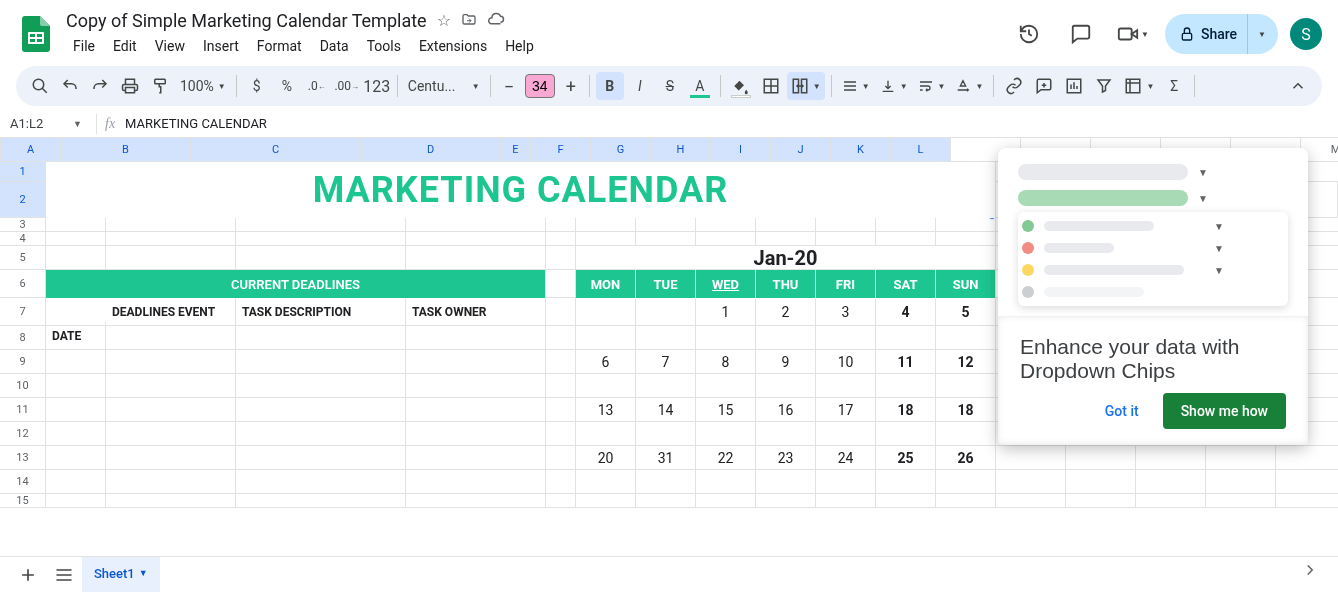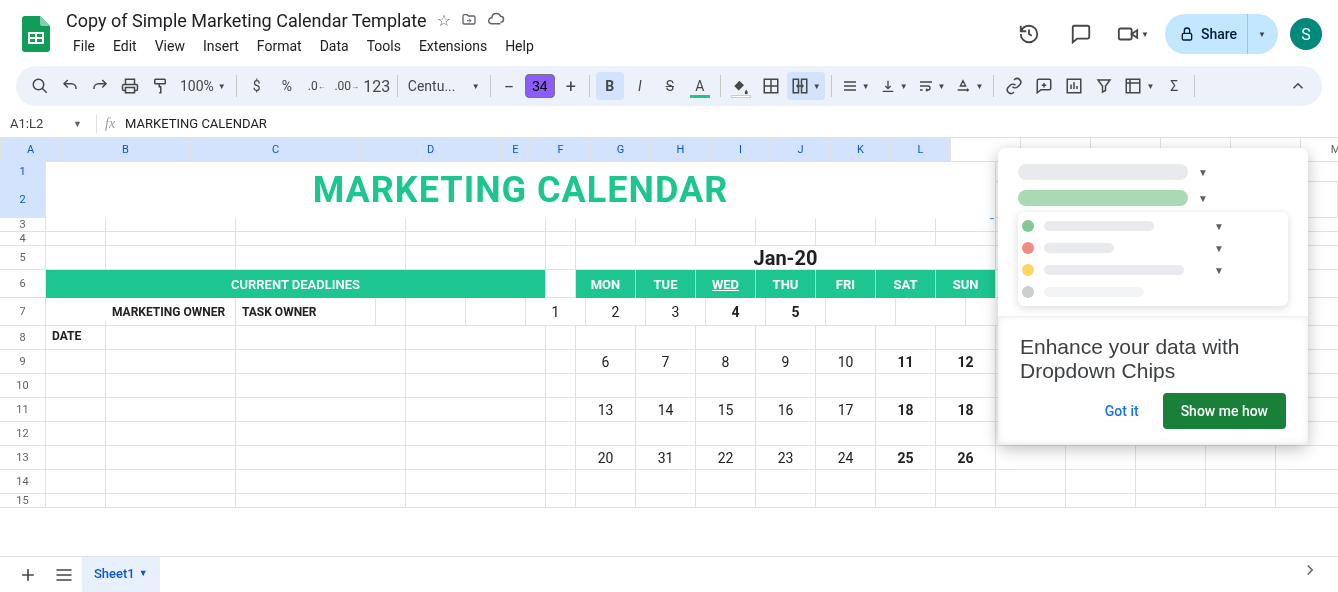--- a/index.html
+++ b/index.html
@@ -27,21 +27,21 @@
 .toolbar-wrap { padding: 6px 16px 4px 16px; }
 .toolbar { background: #edf2fa; border-radius: 24px; height: 40px; display: flex; align-items: center; padding: 0 10px; gap: 2px; }
 .tb-btn { min-width: 28px; height: 28px; display: flex; align-items: center; justify-content: center; color: #444746; border-radius: 4px; cursor: pointer; font-size: 14px; position: relative; }
 .tb-btn.active { background: #d3e3fd; }
 .tb-sep { width: 1px; height: 22px; background: #c7c7c7; margin: 0 4px; }
 .tb-drop { display: flex; align-items: center; gap: 2px; padding: 0 4px; }
 .zoom-txt { font-size: 14px; }
 .font-name { font-size: 14px; width: 60px; overflow: hidden; text-overflow: ellipsis; white-space: nowrap; }
 .font-size-box { display: flex; align-items: center; gap: 4px; }
 .fs-btn { width: 24px; height: 24px; display:flex; align-items:center; justify-content:center; cursor:pointer; color:#444746; font-size: 18px; }
-.fs-input { width: 30px; height: 24px; border: 1px solid #747775; border-radius: 4px; text-align: center; font-size: 14px; background: #8b5cf6; }
+.fs-input { width: 30px; height: 24px; border: 1px solid #747775; border-radius: 4px; text-align: center; font-size: 14px; background: #f9a8d4; }
 .color-bar { position: absolute; bottom: 2px; left: 4px; right: 4px; height: 3px; }
 .chevron-sm { font-size: 8px; color: #444746; margin-left: 2px; }
 .toolbar-right { margin-left: auto; }
 
 
 .formula-row { display: flex; align-items: center; border-bottom: 1px solid #e1e3e1; height: 28px; padding-left: 10px; }
 .name-box { width: 78px; display: flex; align-items: center; justify-content: space-between; font-size: 13px; color: #3c4043; padding-right: 6px; }
 .name-box .arrow { font-size: 9px; color: #5f6368; }
 .fx-sep { width: 1px; height: 20px; background: #e1e3e1; margin: 0 8px; }
 .fx-label { font-style: italic; color: #9aa0a6; font-family: serif; font-size: 14px; margin-right: 10px; }
@@ -440,21 +440,22 @@
         <div class="cell day-hdr" style="width: 60px; height: 28px;">SUN</div>
         <div class="cell" style="width: 70px;"></div>
         <div class="cell" style="width: 70px;"></div>
         <div class="cell" style="width: 70px;"></div>
         <div class="cell" style="width: 70px;"></div>
         <div class="cell" style="width: 70px;"></div>
       </div>
       <div class="row" style="height: 28px;">
         <div class="row-h">7</div>
         <div class="cell tbl-hdr" style="width: 60px; height: 28px; margin-top: 24px;">DATE</div>
-        <div class="cell tbl-hdr" style="width: 130px; height: 28px;">MARKETING OWNER</div>
+        <div class="cell tbl-hdr" style="width: 130px; height: 28px;">DEADLINES EVENT</div>
+        <div class="cell tbl-hdr" style="width: 170px; height: 28px;">TASK DESCRIPTION</div>
         <div class="cell tbl-hdr" style="width: 140px; height: 28px;">TASK OWNER</div>
         <div class="cell" style="width: 30px;"></div>
         <div class="cell cal-cell" style="width: 60px; height: 28px;"></div>
         <div class="cell cal-cell" style="width: 60px; height: 28px;"></div>
         <div class="cell cal-cell" style="width: 60px; height: 28px;">1</div>
         <div class="cell cal-cell" style="width: 60px; height: 28px;">2</div>
         <div class="cell cal-cell" style="width: 60px; height: 28px;">3</div>
         <div class="cell cal-cell bold" style="width: 60px; height: 28px;">4</div>
         <div class="cell cal-cell bold" style="width: 60px; height: 28px;">5</div>
         <div class="cell" style="width: 70px;"></div>

